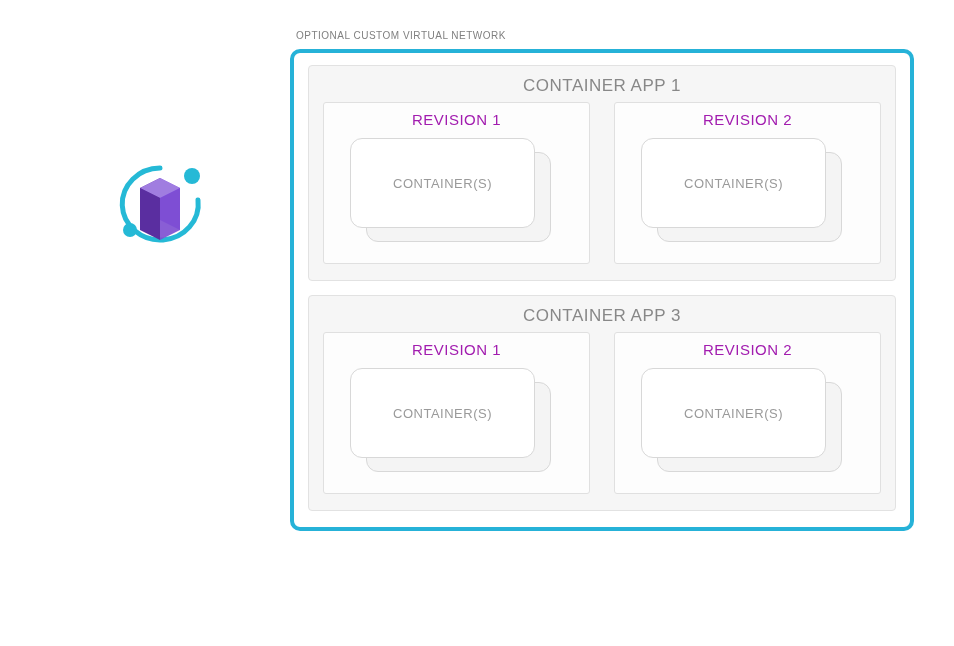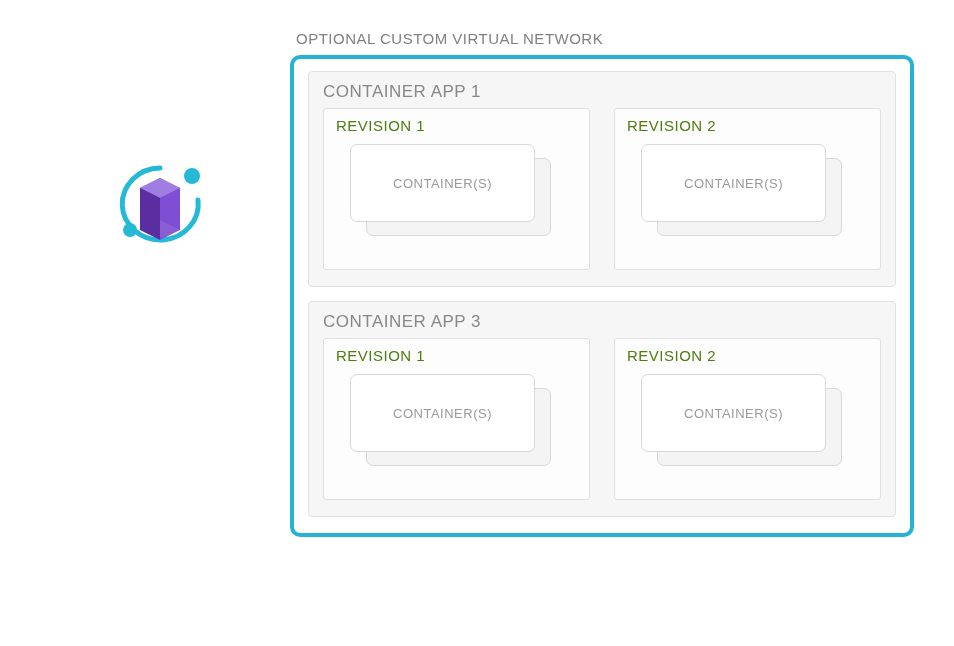--- a/index.html
+++ b/index.html
@@ -43,75 +43,76 @@
     padding-left: 6px;
   }
   .env-header .label {
     font-weight: 600;
     font-size: 22px;
     color: #484848;
     letter-spacing: 0.5px;
   }
   .env-header .sub {
     font-weight: 300;
-    font-size: 15px;
+    font-size: 10px;
     color: #808080;
     letter-spacing: 0.5px;
   }
   .env-box {
     border: 4px solid #26b2d8;
     border-radius: 10px;
     padding: 12px 14px 16px 14px;
     background: #fff;
     display: flex;
     flex-direction: column;
     gap: 14px;
   }
   .app-box {
     background: #f6f6f6;
     border: 1px solid #e2e2e2;
     border-radius: 4px;
     padding: 10px 14px 16px 14px;
+    text-align: center;
   }
   .app-title {
     color: #888888;
     font-size: 17px;
     letter-spacing: 0.5px;
     font-weight: 400;
     margin-bottom: 6px;
   }
   .rev-row {
     display: flex;
     gap: 24px;
   }
   .rev-box {
     flex: 1;
     border: 1px solid #e0e0e0;
     border-radius: 3px;
     background: #fdfdfd;
     padding: 8px 12px 14px 12px;
   }
   .rev-title {
-    color: #4d7c0f;
+    color: #a21caf;
     font-size: 15px;
     letter-spacing: 0.5px;
     font-weight: 400;
     margin-bottom: 6px;
   }
   .container-stack {
     position: relative;
     height: 115px;
   }
   .container-card {
     position: absolute;
     width: 185px;
-    height: 78px;
+    height: 90px;
     border: 1px solid #d8d8d8;
     background: #fafafa;
-    border-radius: 7px;
+    border-radius: 12px;
   }
   .container-card.back { top: 18px; left: 30px; background: #f4f4f4;}
   .container-card.front {
     top: 4px; left: 14px;
     display: flex; align-items: center; justify-content: center;
     background: #ffffff;
   }
   .container-label {
     color: #9a9a9a;
     font-size: 13px;

